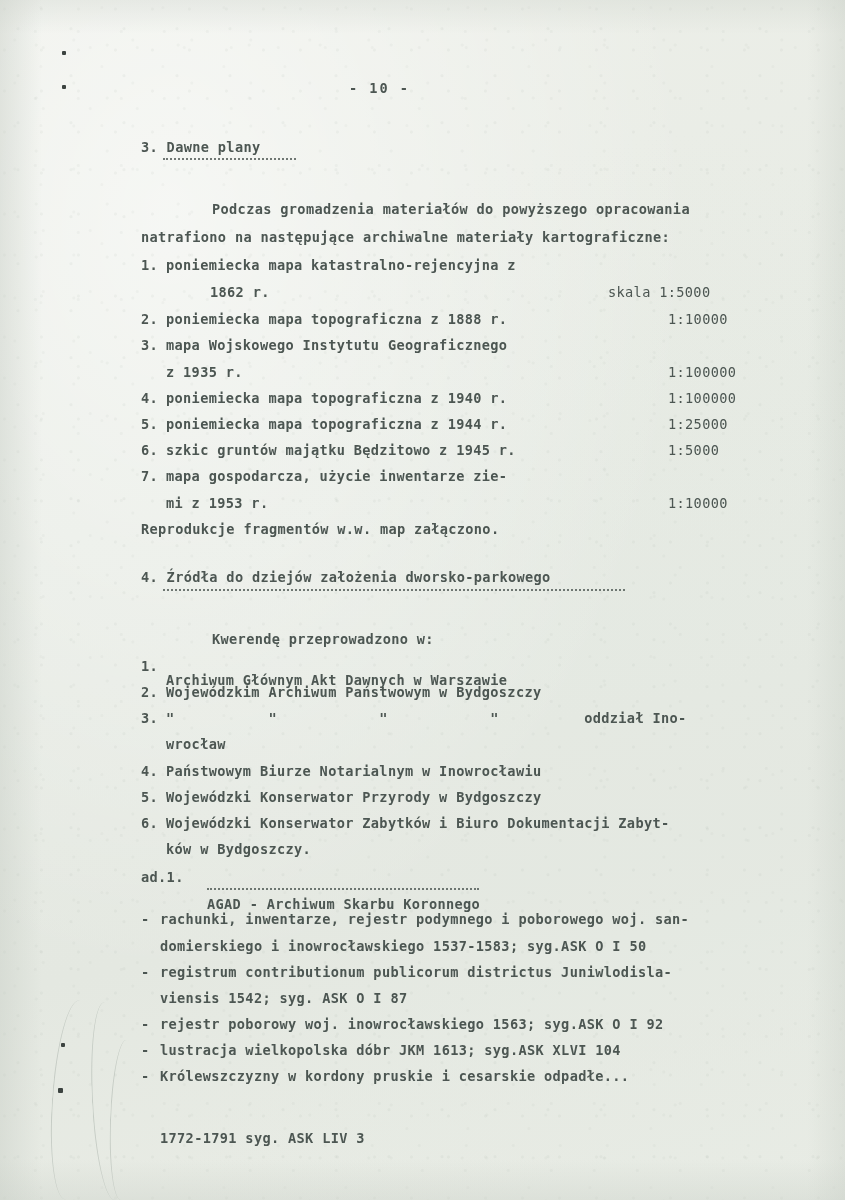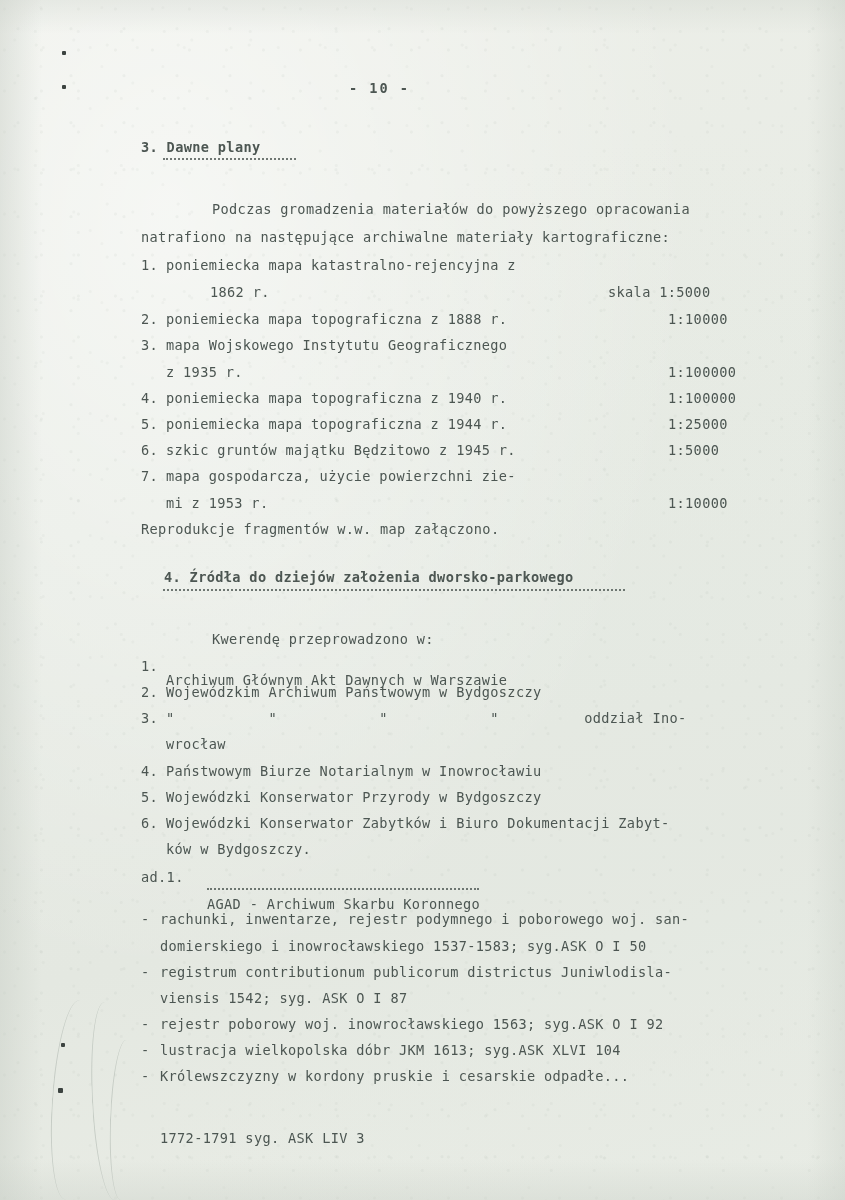--- a/index.html
+++ b/index.html
@@ -51,21 +51,21 @@
     position:absolute; background:#3c4340; border-radius:1px; pointer-events:none;
   }
 
   
   #content {
     position:absolute; left:0; top:0; right:0; bottom:0;
     color:#4c5652;
     font-size:13.6px;
     letter-spacing:.35px;
   }
-  .ln { position:absolute; white-space:pre; }
+  .ln { position:absolute; white-space:pre;font-weight:bold; }
   .pageno { width:759px; text-align:center; left:0; letter-spacing:2px; }
 
   .hd { font-weight:bold; }
   .ul {
     position:absolute; height:0;
     border-top:2px dotted #59625e;
     opacity:.85;
   }
   .scale { position:absolute; white-space:pre; }
 </style>
@@ -116,27 +116,27 @@
 
     <div class="ln" style="left:141px; top:416px;">5.</div>
     <div class="ln" style="left:166px; top:416px;">poniemiecka mapa topograficzna z 1944 r.</div>
     <div class="scale" style="left:668px; top:416px;">1:25000</div>
 
     <div class="ln" style="left:141px; top:442px;">6.</div>
     <div class="ln" style="left:166px; top:442px;">szkic gruntów majątku Będzitowo z 1945 r.</div>
     <div class="scale" style="left:668px; top:442px;">1:5000</div>
 
     <div class="ln" style="left:141px; top:468px;">7.</div>
-    <div class="ln" style="left:166px; top:468px;">mapa gospodarcza, użycie powierzchni zie-</div>
+    <div class="ln" style="left:166px; top:468px;">mapa gospodarcza, użycie inwentarze zie-</div>
     <div class="ln" style="left:166px; top:495px;">mi z 1953 r.</div>
     <div class="scale" style="left:668px; top:495px;">1:10000</div>
 
     <div class="ln" style="left:141px; top:521px;">Reprodukcje fragmentów w.w. map załączono.</div>
 
-    <div class="ln hd" style="left:141px; top:569px;margin-left:23px;">4. Źródła do dziejów założenia dworsko-parkowego</div>
+    <div class="ln hd" style="left:141px; top:569px;">4. Źródła do dziejów założenia dworsko-parkowego</div>
     <div class="ul" style="left:163px; top:589px; width:462px;"></div>
 
     <div class="ln" style="left:212px; top:631px;">Kwerendę przeprowadzono w:</div>
 
     <div class="ln" style="left:141px; top:658px;">1.</div>
     <div class="ln" style="left:166px; top:672px;">Archiwum Głównym Akt Dawnych w Warszawie</div>
 
     <div class="ln" style="left:141px; top:684px;">2.</div>
     <div class="ln" style="left:166px; top:684px;">Wojewódzkim Archiwum Państwowym w Bydgoszczy</div>
 

